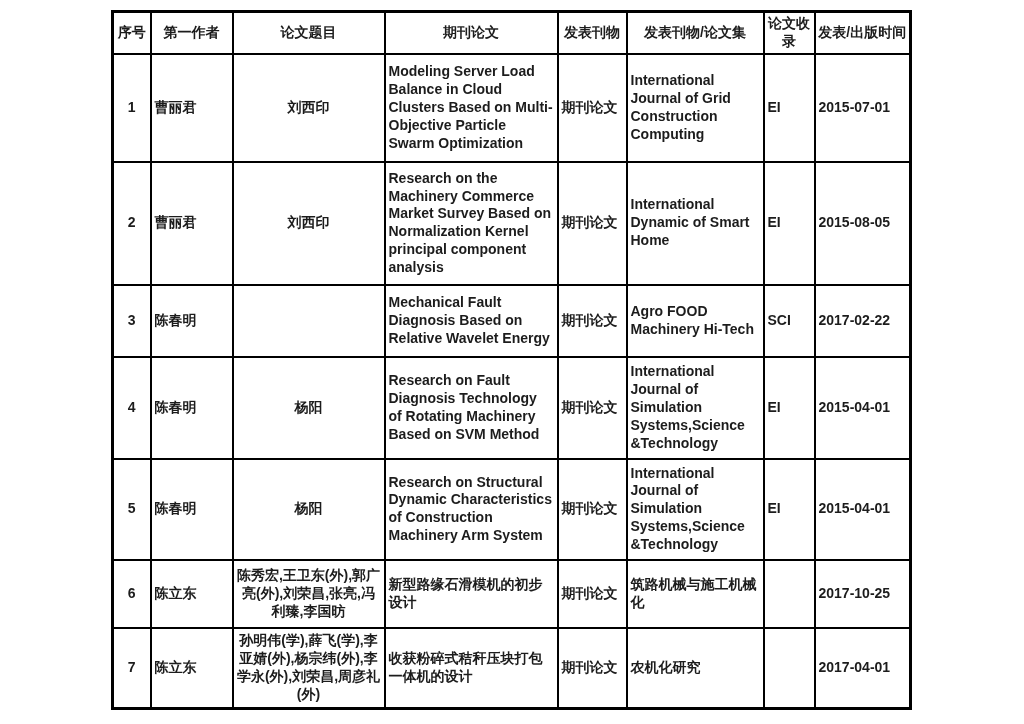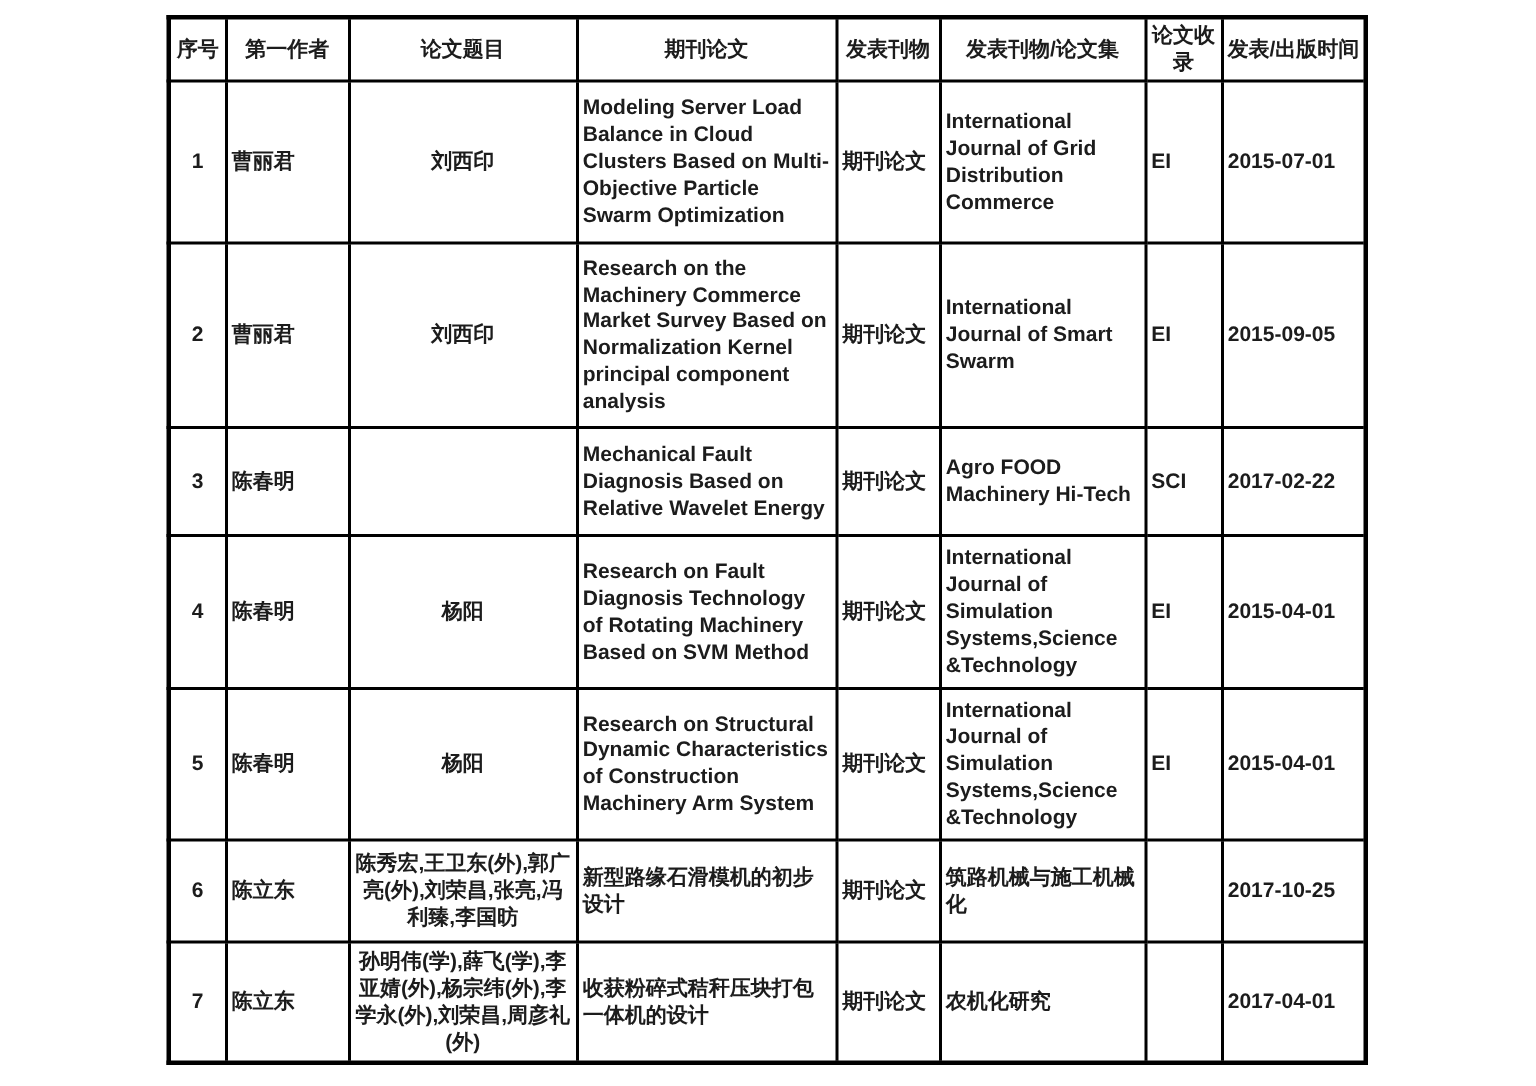--- a/index.html
+++ b/index.html
@@ -77,33 +77,33 @@
         <th>发表刊物/论文集</th>
         <th>论文收录</th>
         <th>发表/出版时间</th>
       </tr>
       <tr style="height:108px">
         <td class="al-c">1</td>
         <td class="al-l">曹丽君</td>
         <td class="al-c">刘西印</td>
         <td class="al-l">Modeling Server Load Balance in Cloud Clusters Based on Multi-Objective Particle Swarm Optimization</td>
         <td class="al-l cell-type">期刊论文</td>
-        <td class="al-l">International Journal of Grid Distribution Commerce</td>
+        <td class="al-l">International Journal of Grid Construction Computing</td>
         <td class="al-l">EI</td>
         <td class="al-l">2015-07-01</td>
       </tr>
       <tr style="height:123px">
         <td class="al-c">2</td>
         <td class="al-l">曹丽君</td>
         <td class="al-c">刘西印</td>
         <td class="al-l">Research on the Machinery Commerce Market Survey Based on Normalization Kernel principal component analysis</td>
         <td class="al-l cell-type">期刊论文</td>
-        <td class="al-l">International Journal of Smart Swarm</td>
+        <td class="al-l">International Dynamic of Smart Home</td>
         <td class="al-l">EI</td>
-        <td class="al-l">2015-09-05</td>
+        <td class="al-l">2015-08-05</td>
       </tr>
       <tr style="height:72px">
         <td class="al-c">3</td>
         <td class="al-l">陈春明</td>
         <td class="al-c"></td>
         <td class="al-l">Mechanical Fault Diagnosis Based on Relative Wavelet Energy</td>
         <td class="al-l cell-type">期刊论文</td>
         <td class="al-l">Agro FOOD Machinery Hi-Tech</td>
         <td class="al-l">SCI</td>
         <td class="al-l">2017-02-22</td>

